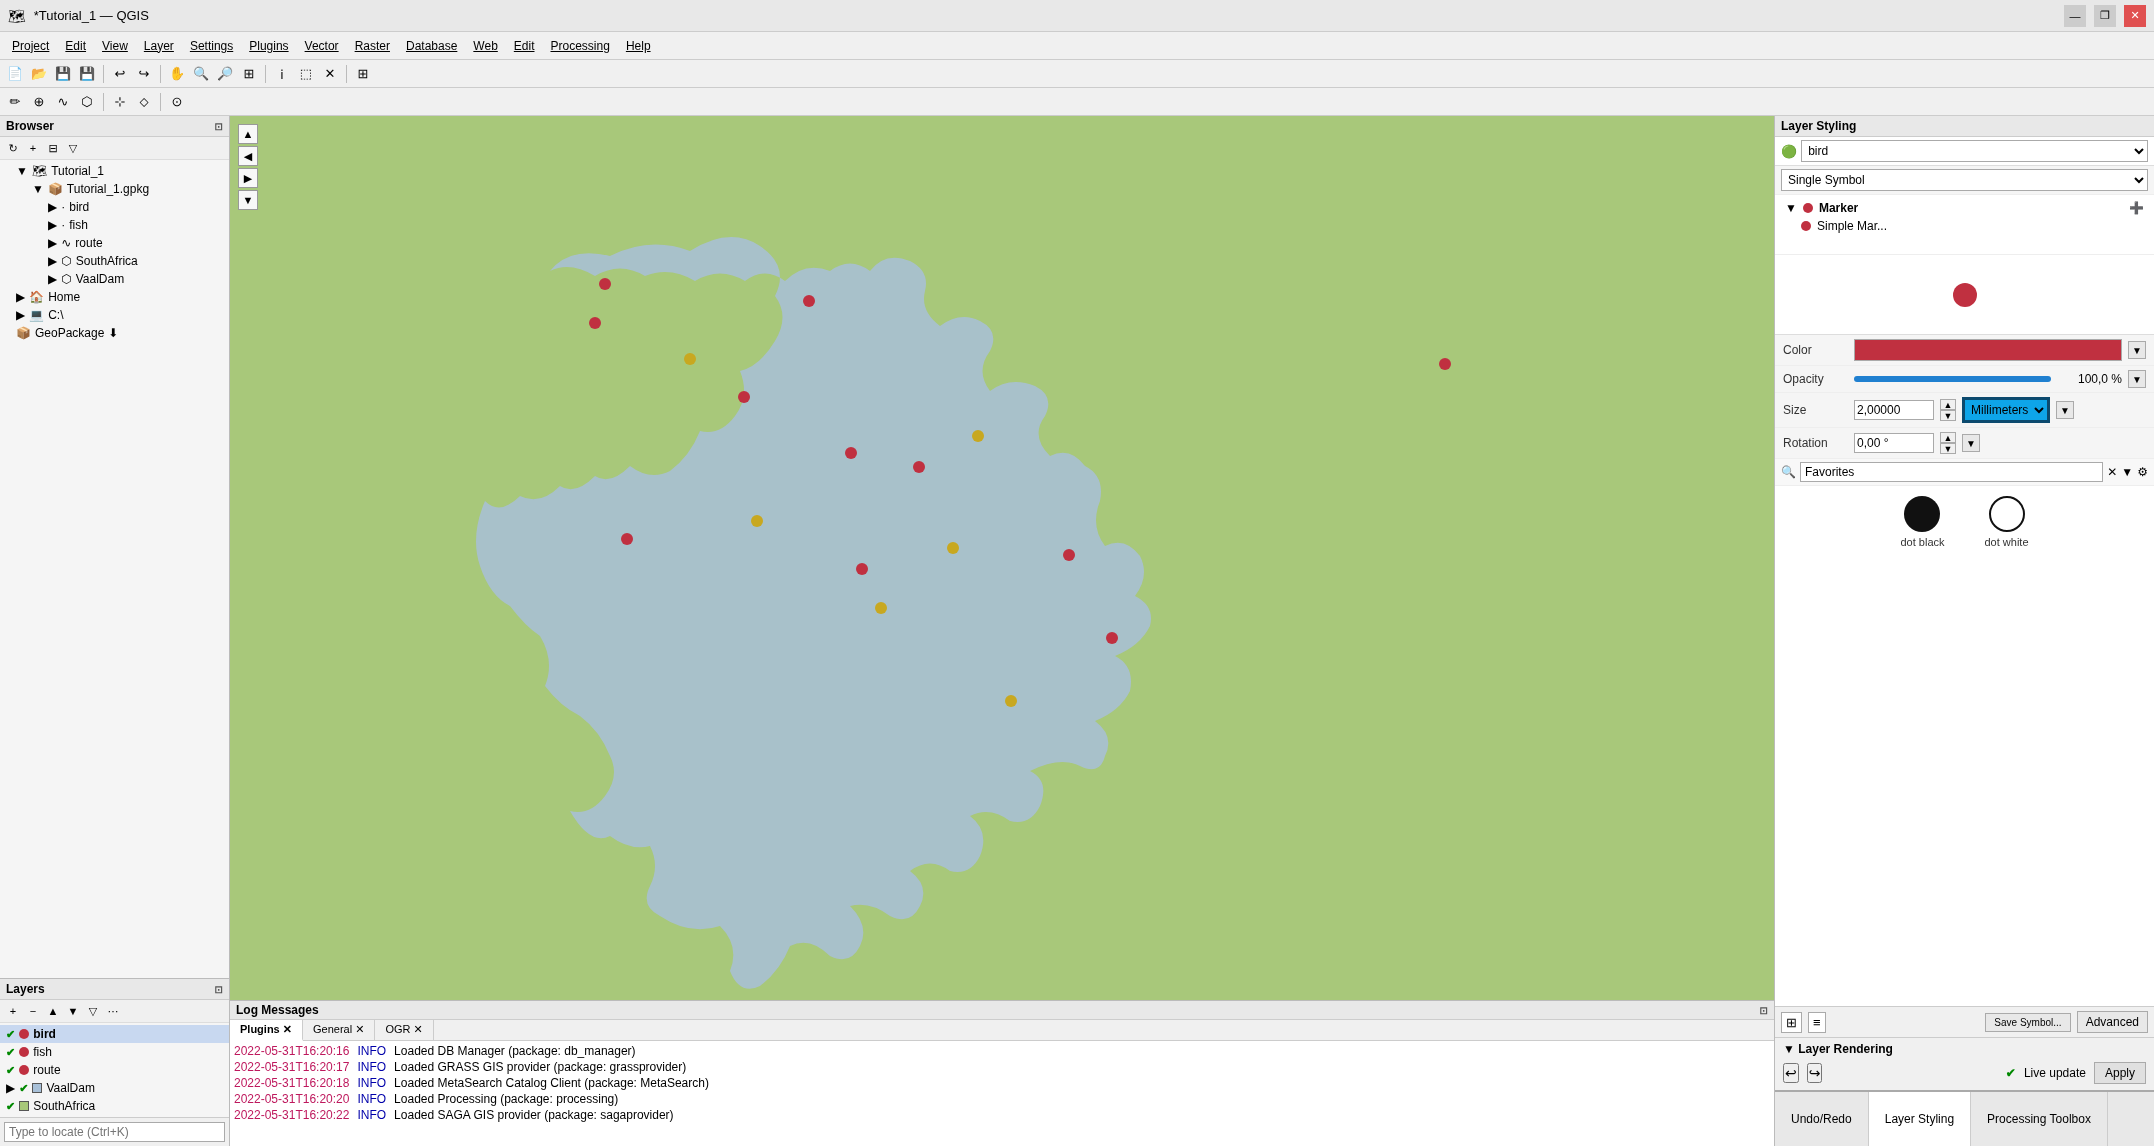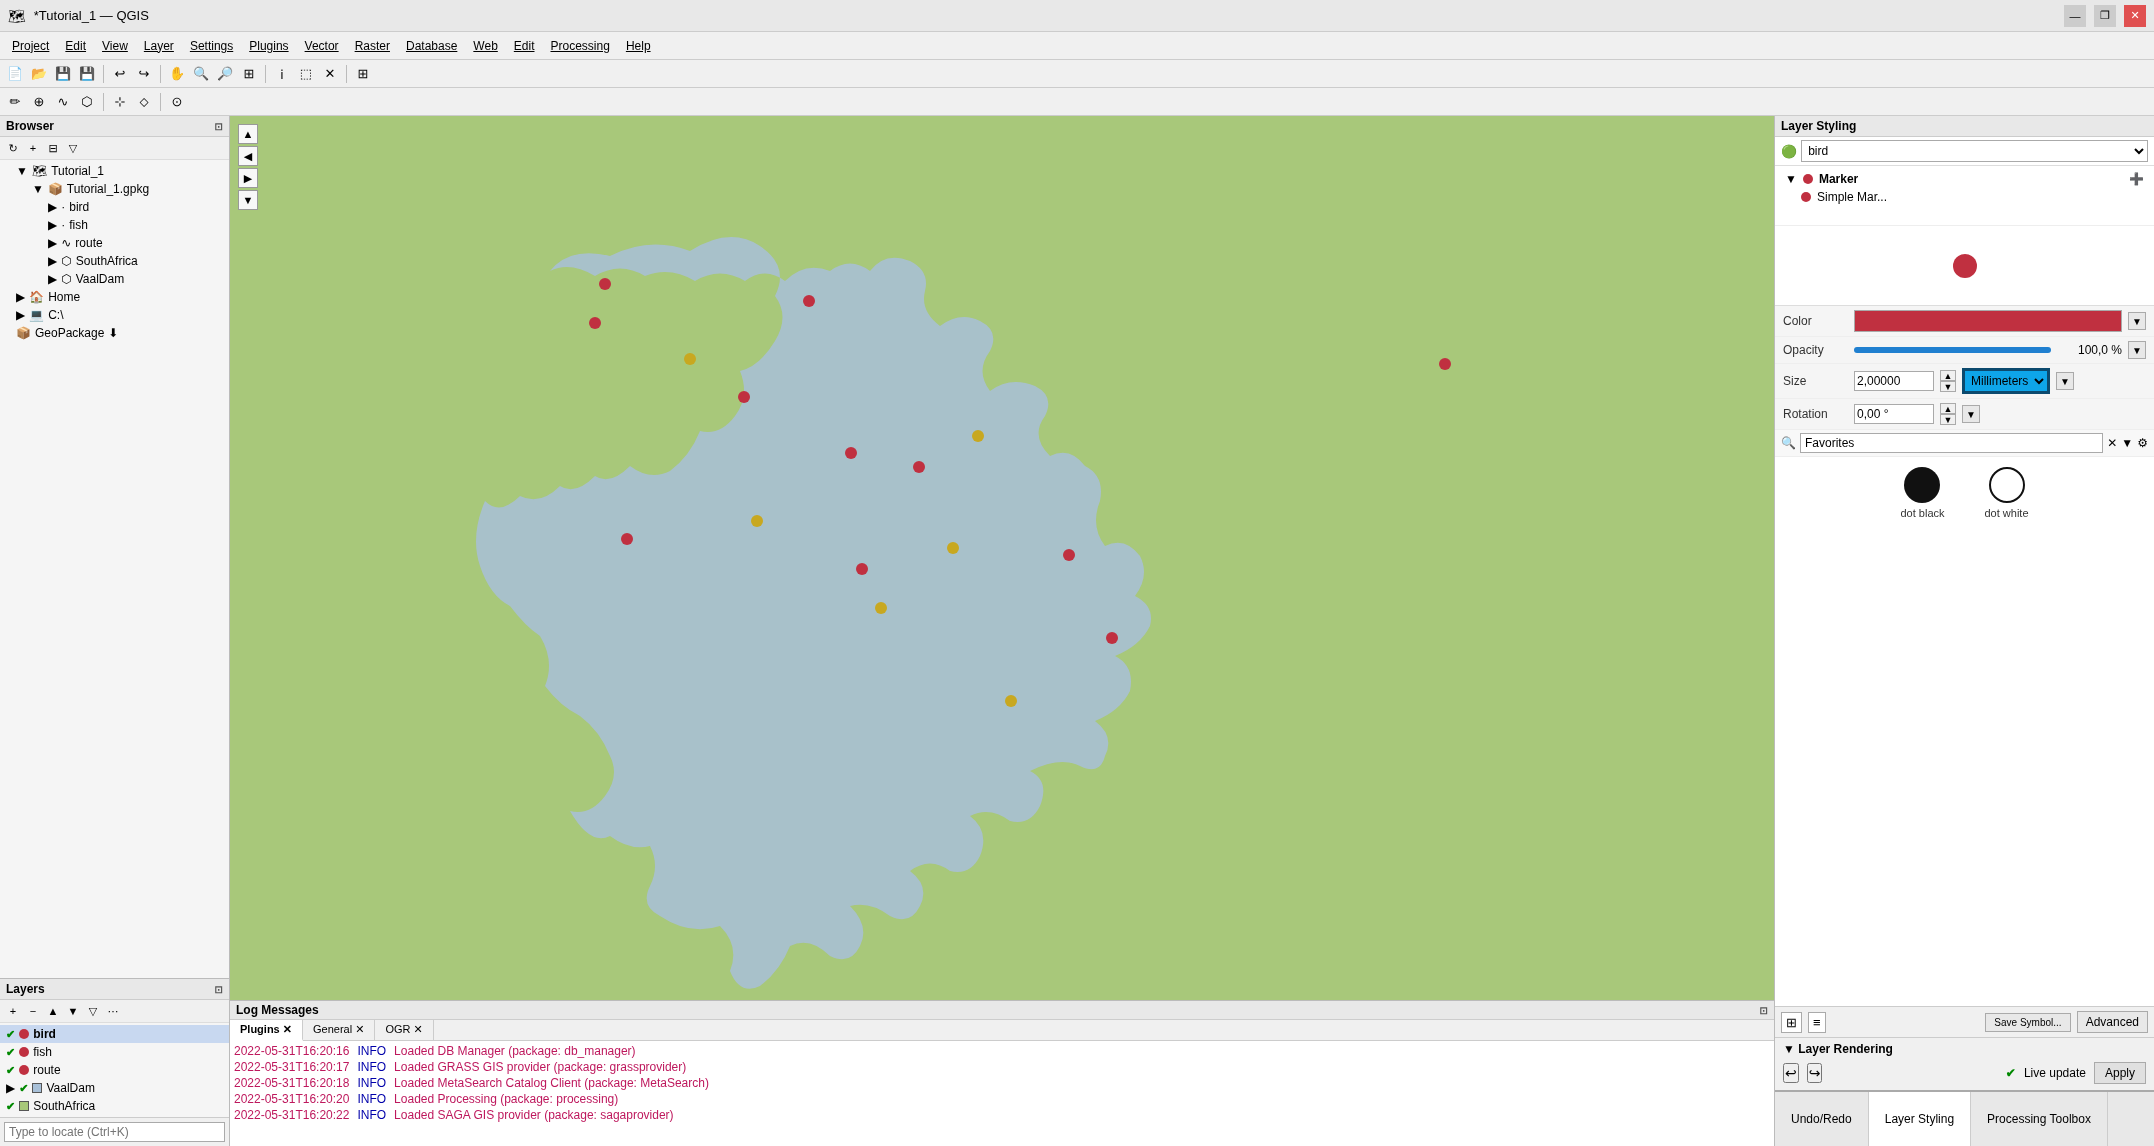--- a/index.html
+++ b/index.html
@@ -192,21 +192,21 @@
     .log-content {
       flex: 1;
       overflow-y: auto;
       padding: 2px 4px;
       font-size: 11px;
       font-family: monospace;
     }
     .log-row { padding: 1px 0; display: flex; gap: 8px; }
     .log-time { color: #be185d; }
     .log-level { color: #00a; }
-    .log-msg { color: #be185d; }
+    .log-msg { color: #000000; }
 
     
     .right-panel {
       width: 380px;
       display: flex;
       flex-direction: column;
       border-left: 1px solid #bbb;
       background: #f5f5f5;
     }
     .right-panel-header {
@@ -645,20 +645,25 @@
       <span>Layer Styling</span>
     </div>
 
     <div class="layer-combo">
       <span style="color:#080; font-size:13px;">🟢</span>
       <select class="styling-select" style="flex:1;">
         <option>bird</option>
       </select>
     </div>
 
+    <div class="styling-row">
+      <select class="styling-select">
+        <option>Single Symbol</option>
+      </select>
+    </div>
 
     <div class="symbol-tree">
       <div class="symbol-tree-item">
         <span>▼</span>
         <span class="sym-dot" style="background:#c03040;"></span>
         <strong>Marker</strong>
         <span style="margin-left:auto;">➕</span>
       </div>
       <div class="symbol-tree-item" style="padding-left:20px;">
         <span class="sym-dot" style="background:#c03040;"></span>

